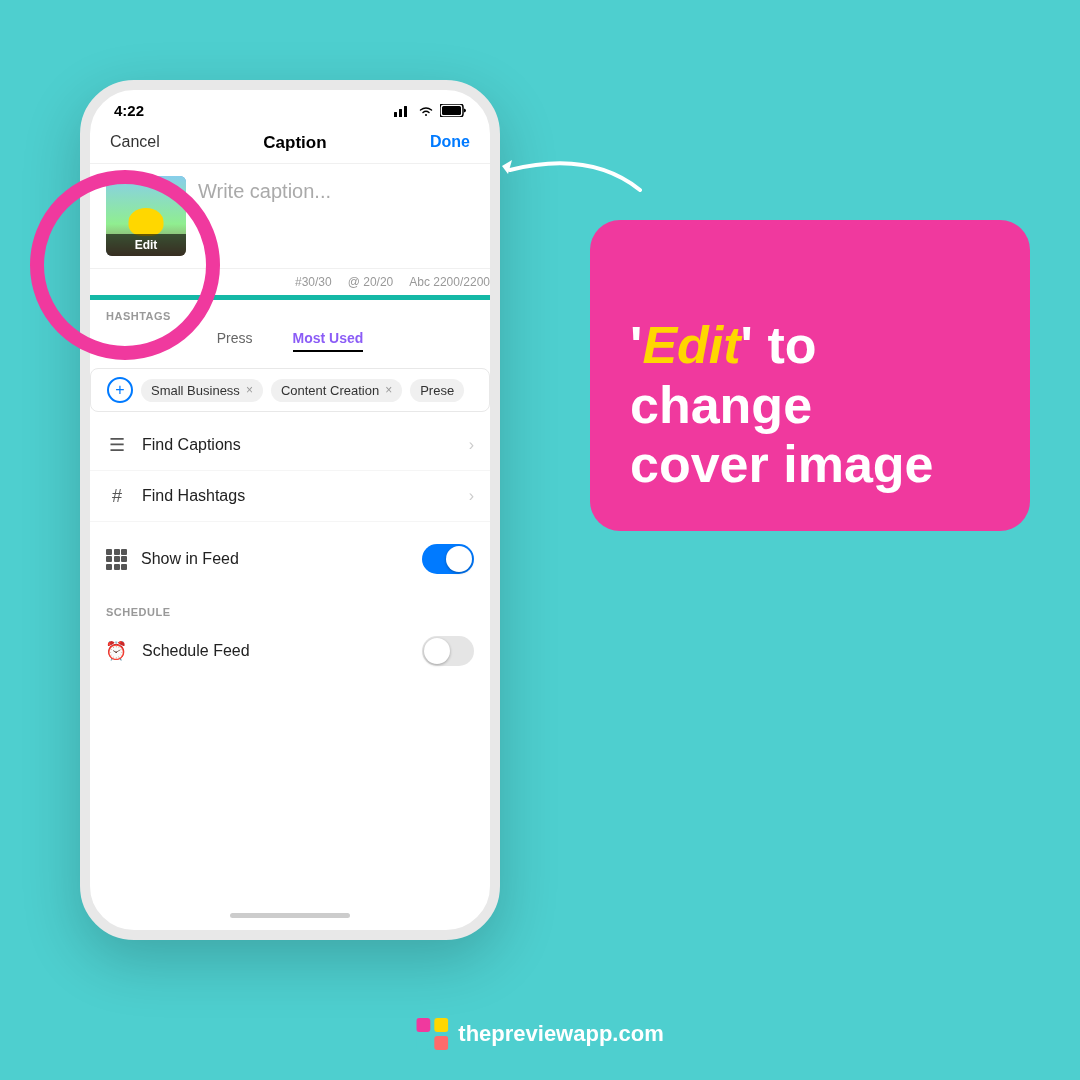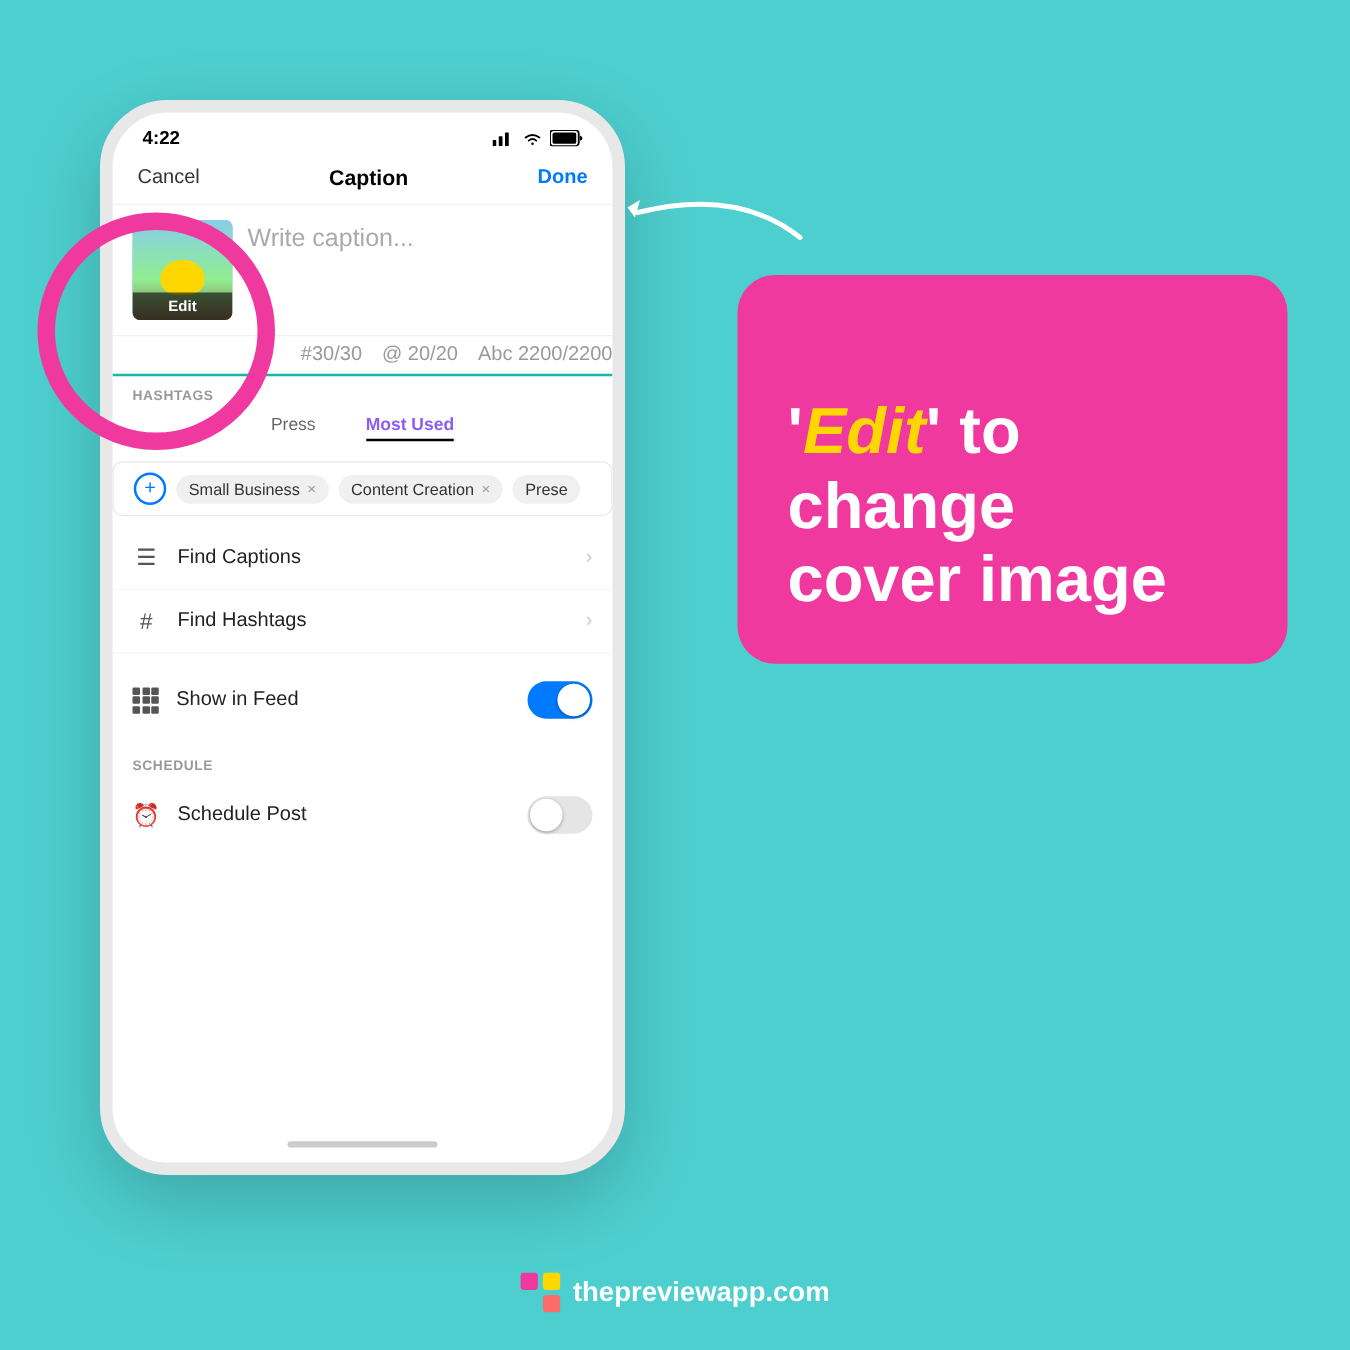--- a/index.html
+++ b/index.html
@@ -131,23 +131,23 @@
       font-size: 20px;
       padding-top: 4px;
     }
 
     
     .counts-bar {
       display: flex;
       justify-content: flex-end;
       gap: 16px;
       padding: 6px 0;
-      font-size: 16px;
+      font-size: 12px;
       color: #999;
-      border-bottom: 2px solid #14b8a6;
+      border-bottom: 5px solid #14b8a6;
     }
 
     
     .hashtags-section {
       padding: 10px 16px 6px;
     }
 
     .hashtags-label {
       font-size: 11px;
       color: #999;
@@ -505,21 +505,21 @@
         </div>
         <span class="menu-text">Show in Feed</span>
         <div class="toggle-on"></div>
       </div>
     </div>
 
     <div>
       <div class="schedule-label">SCHEDULE</div>
       <div class="feed-item">
         <div class="menu-icon">⏰</div>
-        <span class="menu-text">Schedule Post</span>
+        <span class="menu-text">Schedule Feed</span>
         <div class="toggle-off"></div>
       </div>
     </div>
 
     <div class="home-indicator"></div>
   </div>
 </div>
 
 <div class="pink-circle"></div>
 

